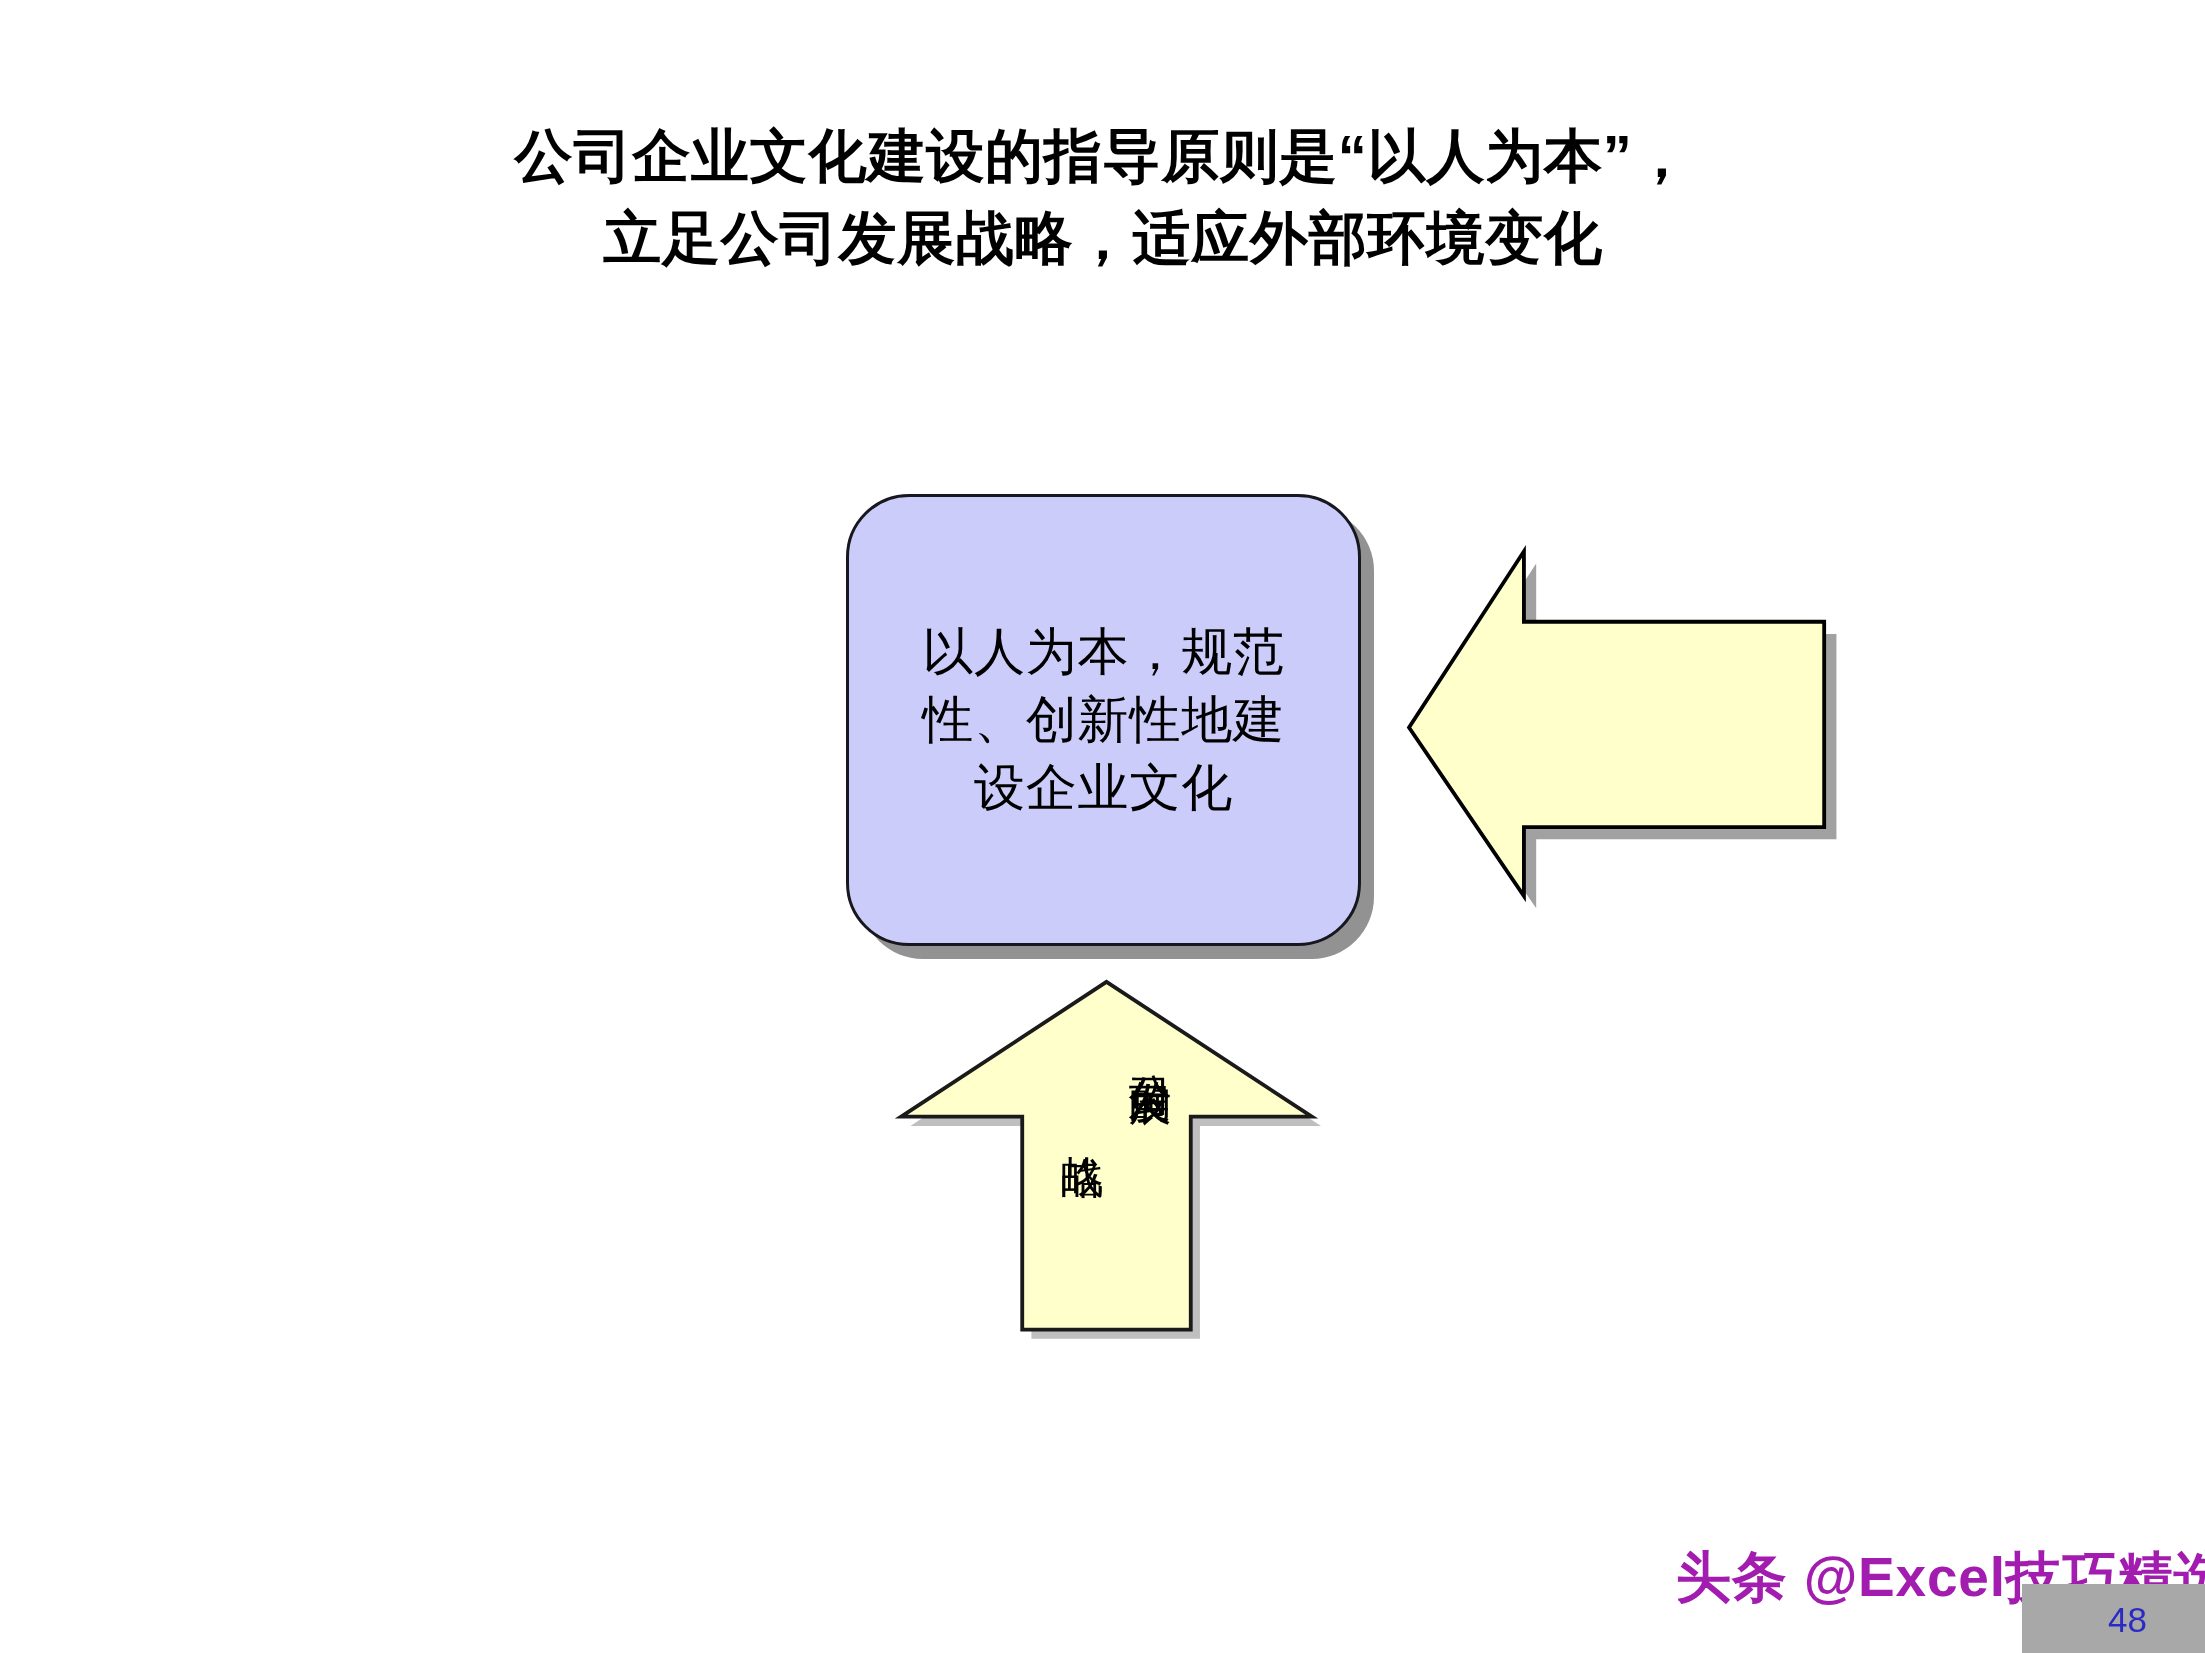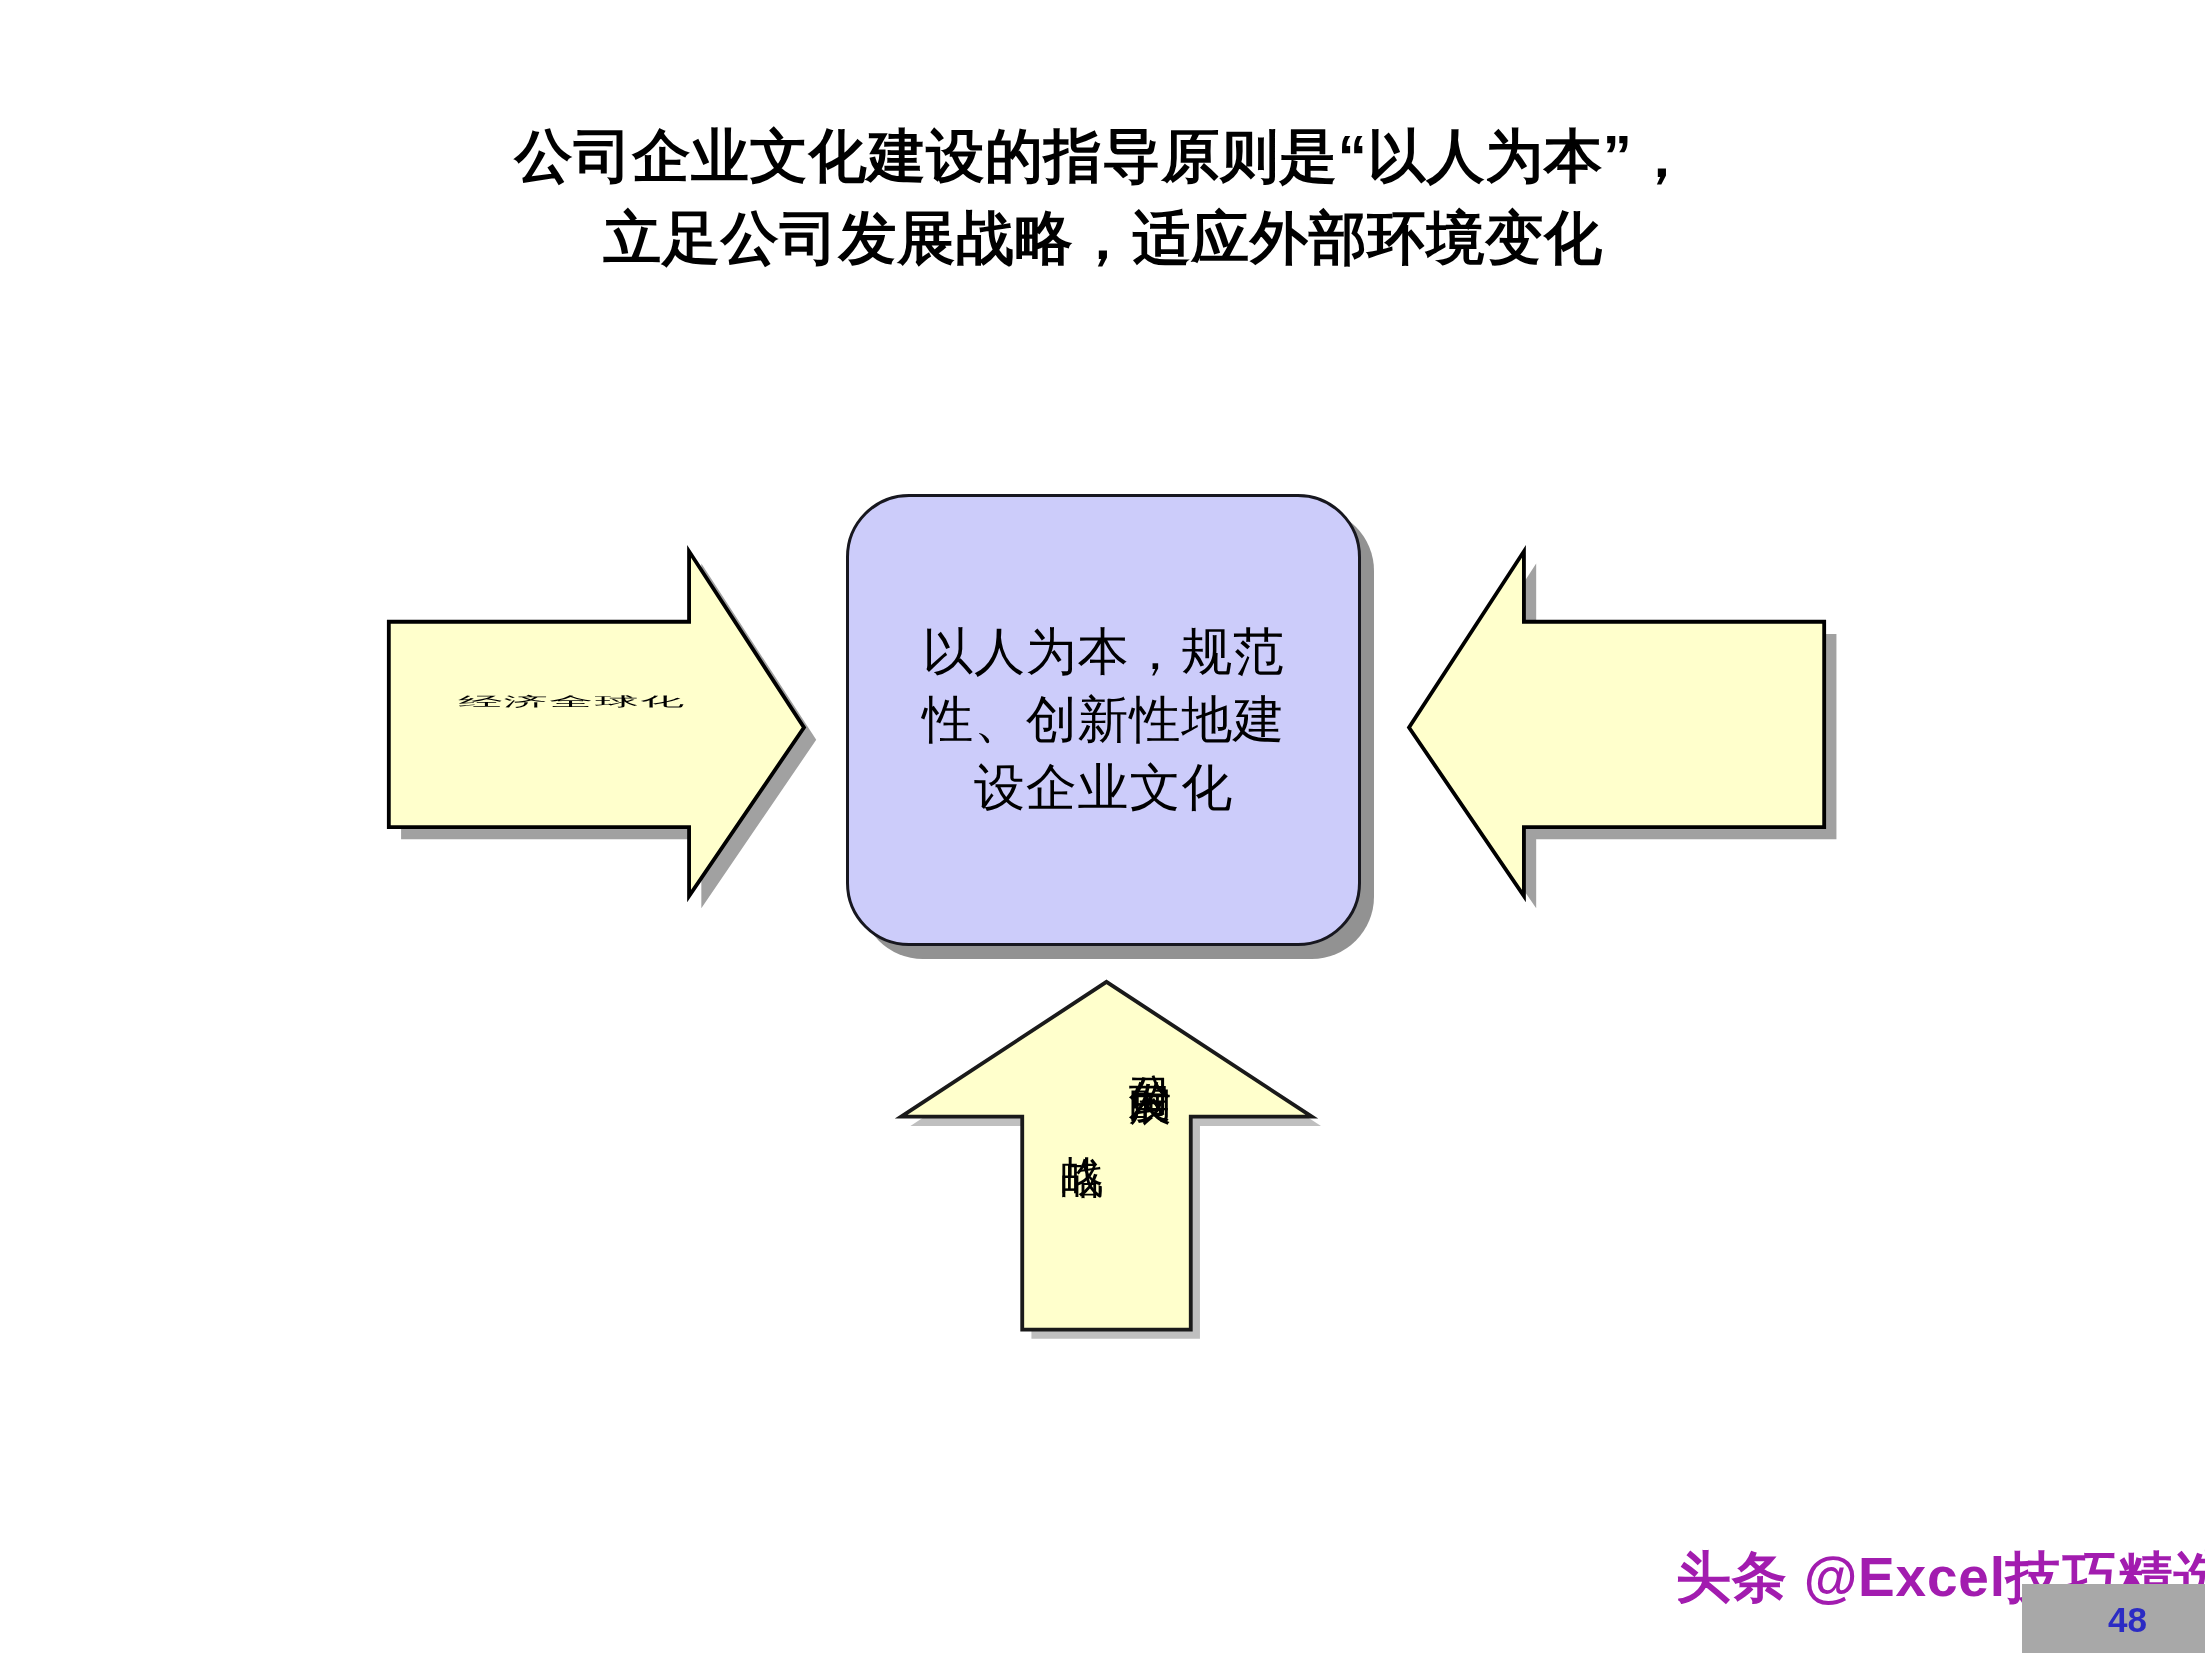--- a/index.html
+++ b/index.html
@@ -128,39 +128,32 @@
     width: 183px;
     height: 70px;
     background: #a8a8a8;
   }
   #page-number {
     position: absolute;
     left: 2108px;
     top: 1600px;
     font-family: "Liberation Sans", "DejaVu Sans", sans-serif;
     font-size: 35px;
-    font-weight: bold;
+    font-weight: normal;
     color: #2b2bc4;
   }
 </style>
 </head>
 <body>
 
 <div id="slide-title">公司企业文化建设的指导原则是“以人为本”，
 立足公司发展战略，适应外部环境变化</div>
 
 <div id="diagram">
 
-  <div class="arrow-wrap" id="arrow-left-wrap">
-    <svg class="arrow-svg" width="429" height="360" viewBox="0 0 560 470">
-      <polygon points="18,112 410,112 410,20 560,250 410,470 410,380 18,380" fill="#8a8a8a" opacity="0.8" transform="translate(16,16)"></polygon>
-      <polygon points="18,112 410,112 410,20 560,250 410,470 410,380 18,380" fill="#ffffcc" stroke="#000000" stroke-width="5"></polygon>
-    </svg>
-    <div class="arrow-label" id="arrow-left-label">经济全球化</div>
-  </div>
 
   <div id="center-box">
     <div id="center-box-label">以人为本，规范
 性、创新性地建
 设企业文化</div>
   </div>
 
   <div class="arrow-wrap" id="arrow-right-wrap">
     <svg class="arrow-svg" width="429" height="360" viewBox="0 0 560 470">
       <polygon points="542,112 150,112 150,20 0,250 150,470 150,380 542,380" fill="#8a8a8a" opacity="0.8" transform="translate(16,16)"></polygon>

